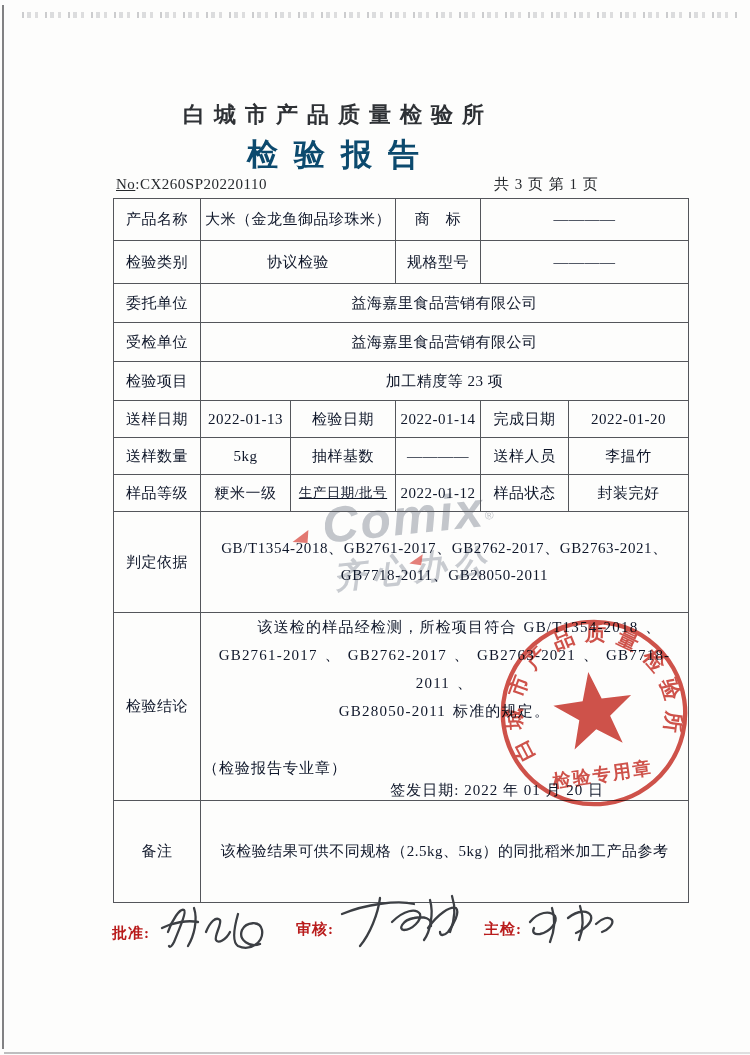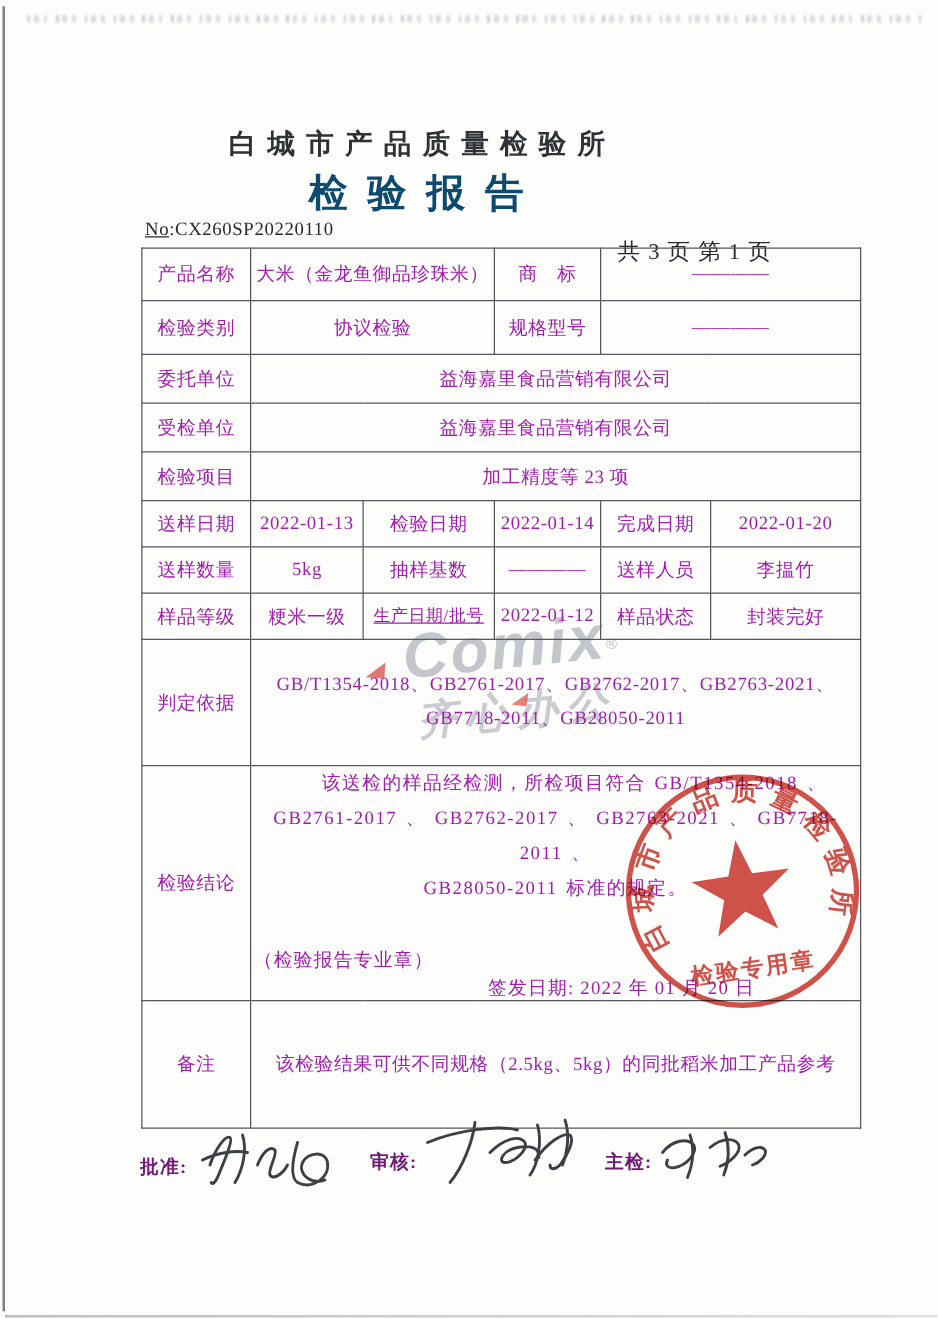--- a/index.html
+++ b/index.html
@@ -15,26 +15,26 @@
   .edge-left{position:absolute;left:2px;top:5px;width:2px;height:1044px;background:#4b4c50;opacity:.7;z-index:6;}
   .edge-bottom{position:absolute;left:4px;right:0;bottom:1px;height:2px;opacity:.45;z-index:6;
     background:linear-gradient(90deg,#6f7074,#b9babd);}
   
   .org-name{position:absolute;top:100px;left:0;width:676px;text-align:center;
     font-size:22px;font-weight:bold;letter-spacing:9px;color:#2e3135;z-index:2;}
   .doc-title{position:absolute;top:134px;left:0;width:682px;text-align:center;
     font-size:31px;font-weight:bold;letter-spacing:16px;color:#0c4a6e;z-index:2;}
   .report-no{position:absolute;top:176px;left:116px;font-size:15px;letter-spacing:.5px;z-index:2;}
   .no-prefix{text-decoration:underline;}
-  .pagination{position:absolute;top:189px;left:494px;font-size:18px;letter-spacing:1px;z-index:2;}
+  .pagination{position:absolute;top:175px;left:494px;font-size:15px;letter-spacing:1px;z-index:2;}
   
   .doc-table{position:absolute;left:113px;top:198px;width:575px;border-collapse:collapse;
     table-layout:fixed;font-size:15px;z-index:2;background:transparent;}
   .doc-table td{border:1px solid #54565b;text-align:center;vertical-align:middle;padding:0 2px;
-    color:#a21caf;letter-spacing:.5px;}
+    color:#0f172a;letter-spacing:.5px;}
   col.c1{width:87px}col.c2{width:90px}col.c3{width:105px}col.c4{width:85px}col.c5{width:88px}col.c6{width:120px}
   tr.h42{height:42px}tr.h43{height:43px}tr.h39{height:39px}tr.h37{height:37px}
   tr.h101{height:101px}tr.h188{height:188px}tr.h97{height:102px}
   .val-left{text-align:left;padding-left:15px;}
   .tight{font-size:13.5px;letter-spacing:0;text-decoration:underline;}
   .basis-cell div{line-height:27px;letter-spacing:.6px;}
   .conclusion-cell{vertical-align:top;text-align:left;padding:15px 10px 0 16px;}
   .con-line{line-height:28px;letter-spacing:1.2px;word-spacing:2px;}
   .con-indent{text-indent:2em;}
   .seal-note{margin-top:34px;text-align:left;padding-right:118px;letter-spacing:1px;}
@@ -53,21 +53,21 @@
     color:#bfc3c9;letter-spacing:7px;}
   
   .stamp{position:absolute;left:498px;top:617px;width:192px;height:192px;z-index:3;
     transform:rotate(-8deg);mix-blend-mode:multiply;opacity:.9;}
   .seal-arc-text{font-size:22px;font-weight:bold;fill:#cb3f37;letter-spacing:1.5px;
     font-family:"Liberation Serif","DejaVu Serif",serif;}
   .seal-bottom-text{font-size:19px;font-weight:bold;fill:#cb3f37;letter-spacing:2px;
     font-family:"Liberation Serif","DejaVu Serif",serif;}
   
   .sig{position:absolute;display:flex;align-items:flex-start;z-index:2;}
-  .sig-label{font-size:15px;font-weight:bold;color:#701a75;letter-spacing:1px;white-space:nowrap;}
+  .sig-label{font-size:15px;font-weight:bold;color:#b91c1c;letter-spacing:1px;white-space:nowrap;}
   .sig svg{overflow:visible;}
   .sig-approve{left:112px;top:898px;}
   .sig-approve .sig-label{margin-top:26px;}
   .sig-review{left:296px;top:888px;}
   .sig-review .sig-label{margin-top:32px;}
   .sig-chief{left:484px;top:900px;}
   .sig-chief .sig-label{margin-top:20px;}
   .ink{stroke:#3c3f44;stroke-width:2.3;fill:none;stroke-linecap:round;stroke-linejoin:round;}
 </style>
 </head>

